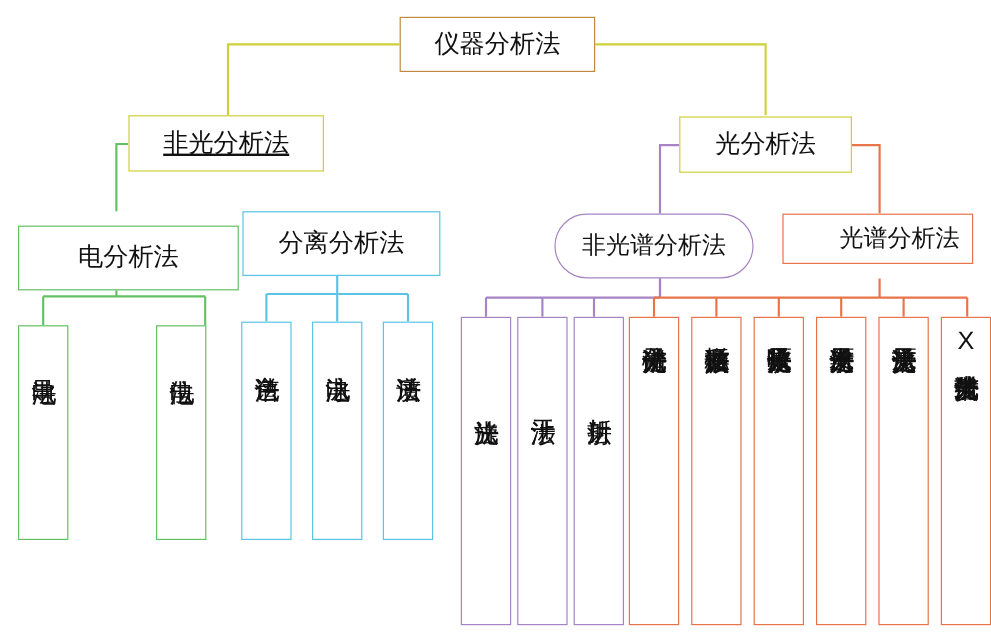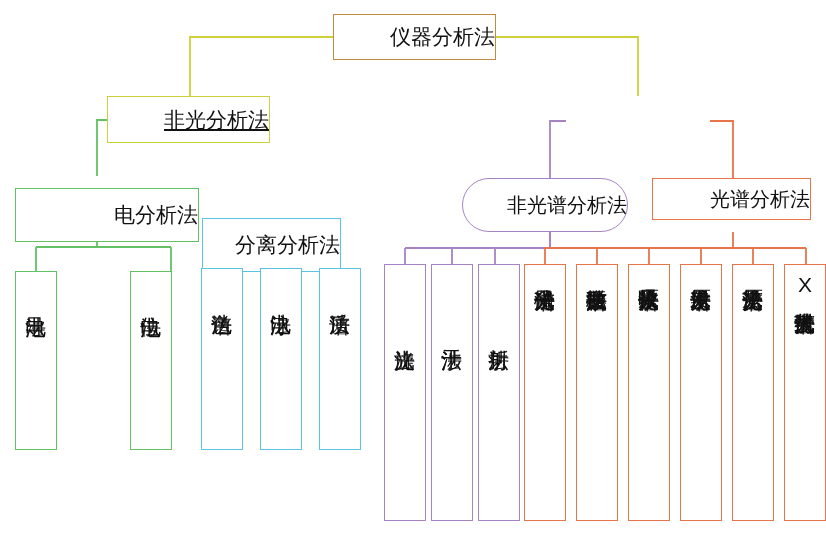--- a/index.html
+++ b/index.html
@@ -11,21 +11,21 @@
     background:#ffffff;
     overflow:hidden;
   }
   .node{
     position:absolute;
     box-sizing:border-box;
     background:#ffffff;
     border:1.6px solid #888;
     display:flex;
     align-items:center;
-    justify-content:flex-end;
+    justify-content:center;
     color:#111111;
     z-index:3;
   }
   .node .txt{
     display:block;
     text-align:center;
     line-height:1.04;
     letter-spacing:0px;
     white-space:pre-line;
   }
@@ -102,26 +102,29 @@
   </svg>
 
   <div class="node h" style="left:333px;top:14px;width:163px;height:46px;border-color:#c08a42;">
     <span class="txt">仪器分析法</span>
   </div>
 
   <div class="node h" style="left:107px;top:96px;width:163px;height:47px;border-color:#cfcf3a;text-decoration:underline;">
     <span class="txt">非光分析法</span>
   </div>
 
+  <div class="node h" style="left:566px;top:97px;width:144px;height:47px;border-color:#cfcf3a;">
+    <span class="txt">光分析法</span>
+  </div>
 
   <div class="node h" style="left:15px;top:188px;width:184px;height:54px;border-color:#62c162;">
     <span class="txt">电分析法</span>
   </div>
 
-  <div class="node h" style="left:202px;top:176px;width:139px;height:54px;border-color:#5bc3e6;margin-top:42px;">
+  <div class="node h" style="left:202px;top:176px;width:165px;height:54px;border-color:#5bc3e6;">
     <span class="txt">分离分析法</span>
   </div>
 
   <div class="node h small" style="left:462px;top:178px;width:166px;height:54px;border-color:#a684c4;border-radius:27px;">
     <span class="txt">非光谱分析法</span>
   </div>
 
   <div class="node h small" style="left:652px;top:178px;width:159px;height:42px;border-color:#e8744a;padding-left:36px;">
     <span class="txt">光谱分析法</span>
   </div>

